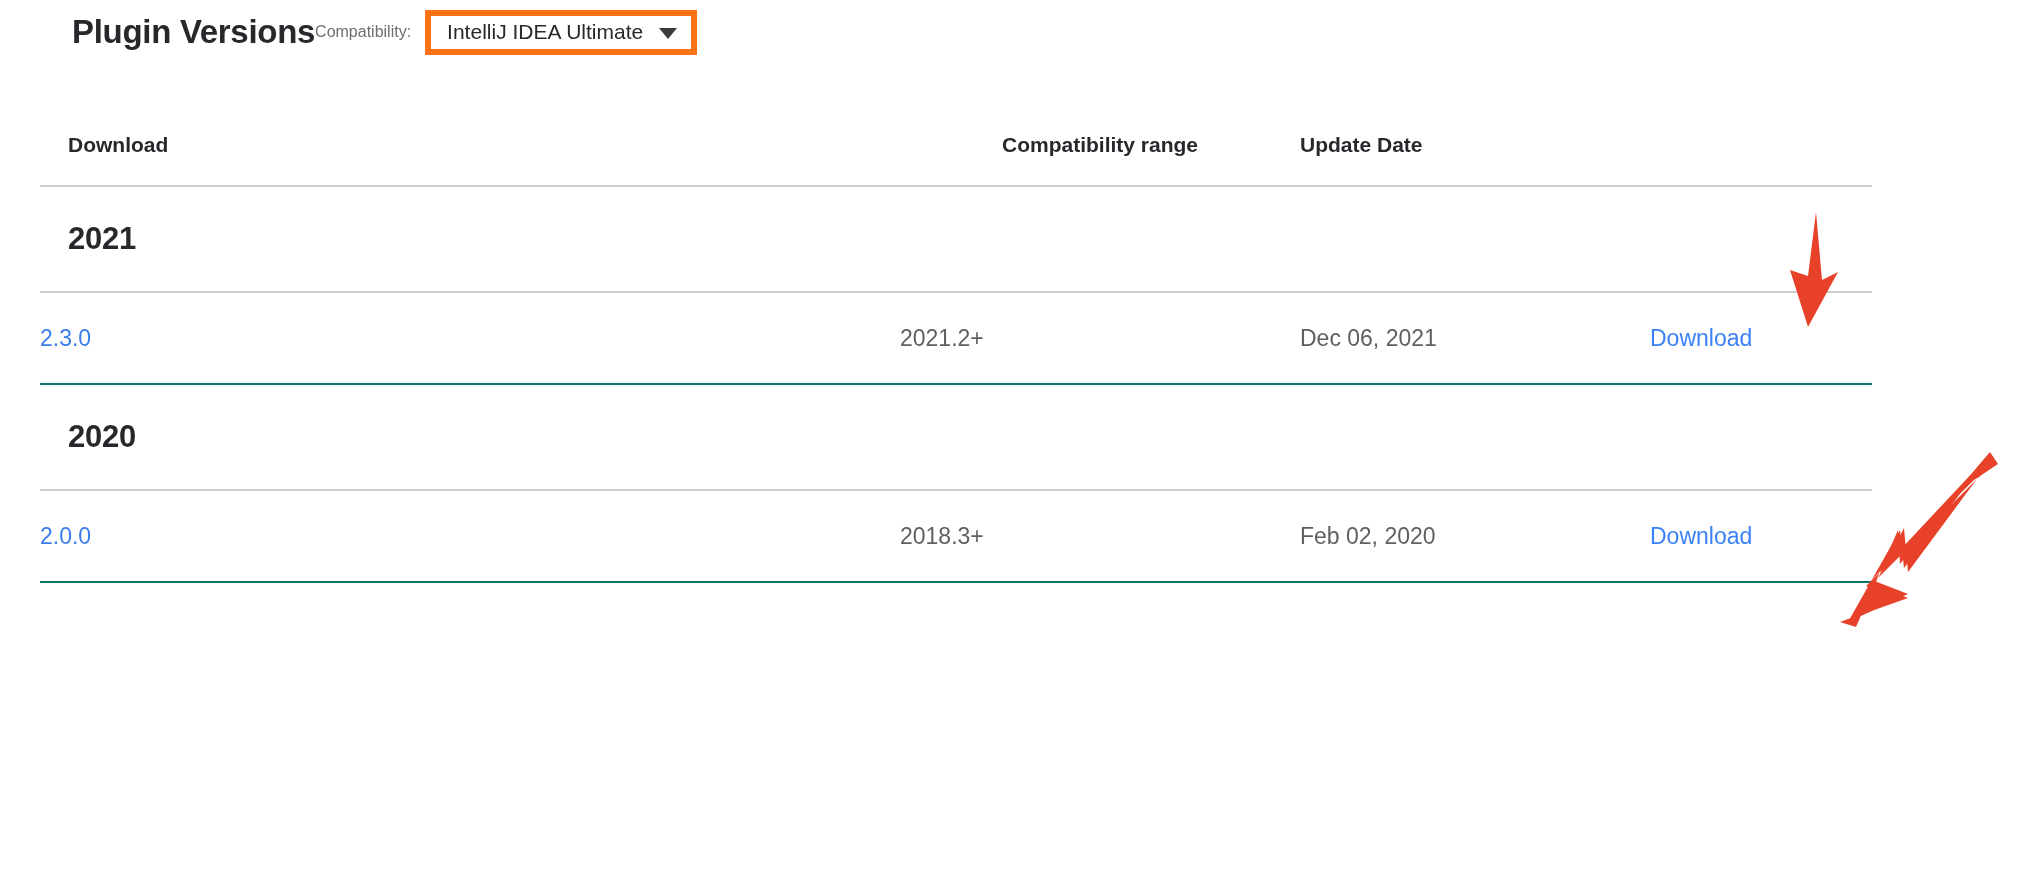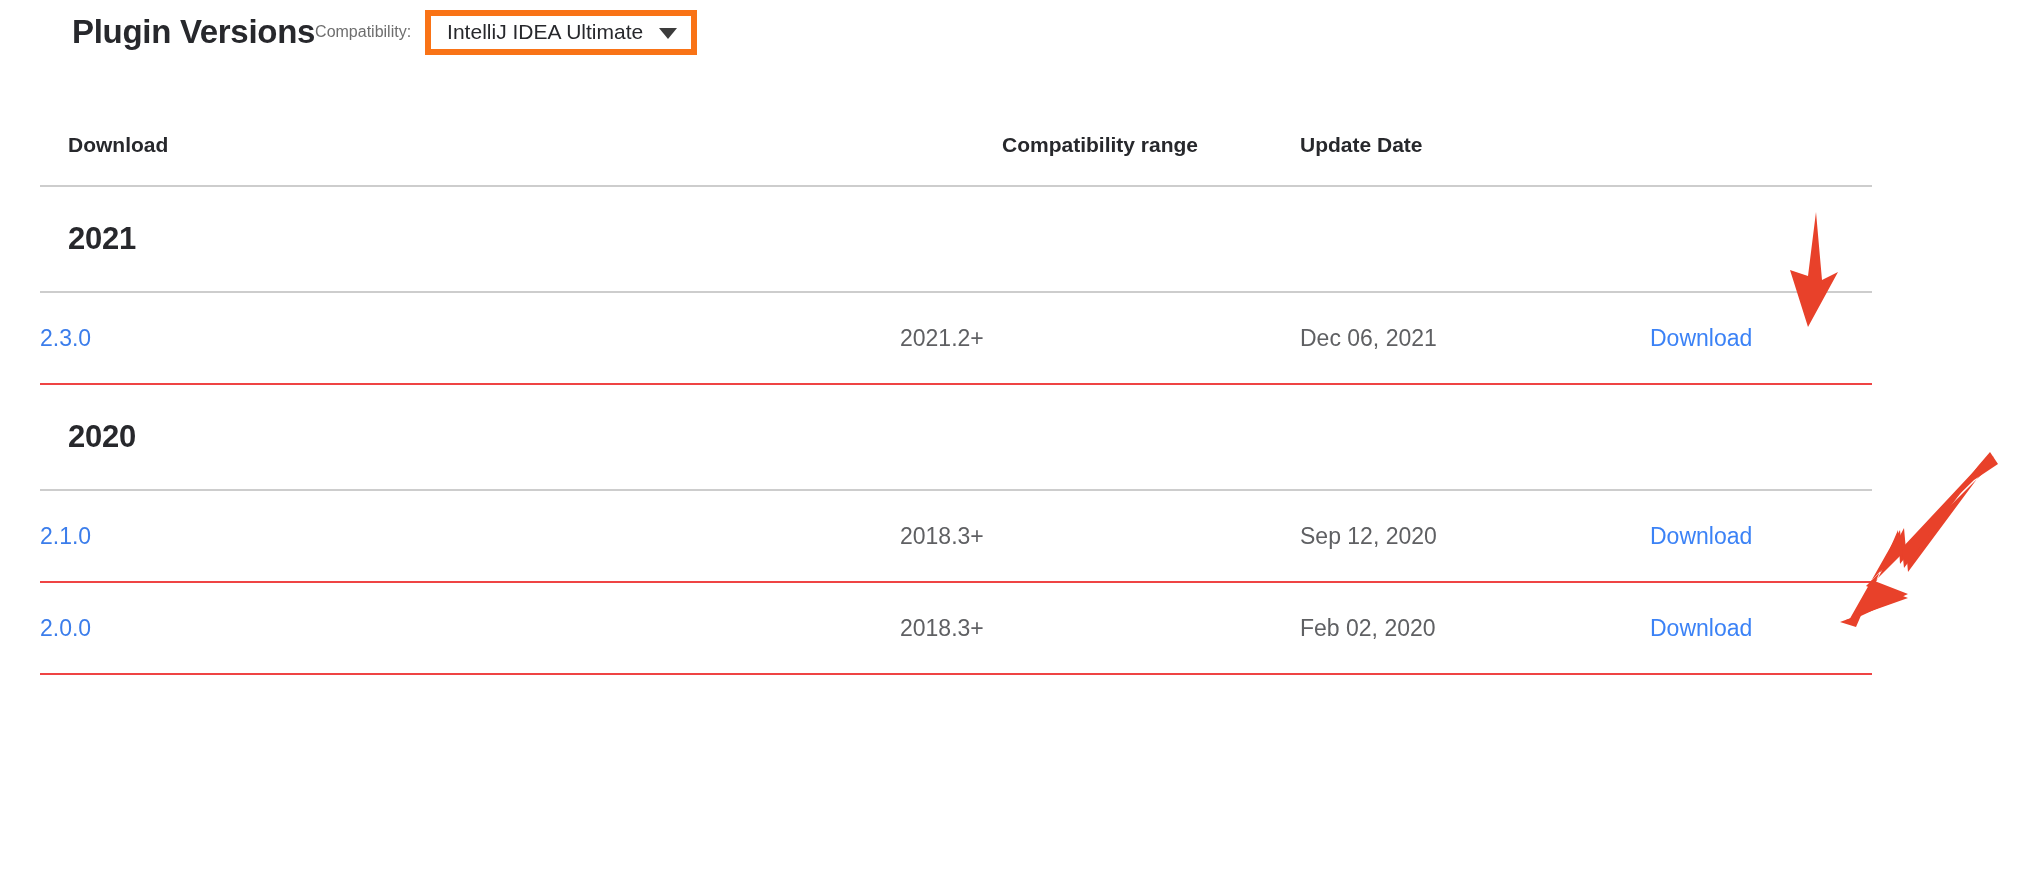--- a/index.html
+++ b/index.html
@@ -121,21 +121,21 @@
   .year-label {
     padding-left: 28px;
     font-size: 31px;
     font-weight: bold;
     color: #27282c;
     letter-spacing: -0.2px;
     line-height: 36px;
   }
 
   tr.version-row td {
-    border-bottom: 2px solid #ef4444;
+    border-bottom: 2px solid #0f766e;
     height: 90px;
     padding: 0;
     vertical-align: middle;
     font-size: 23px;
     line-height: 28px;
   }
   td.cell-version {
     padding-left: 28px;
   }
   .version-link {
@@ -219,30 +219,20 @@
         </td>
       </tr>
 
       <tr class="year-row">
         <td colspan="4">
           <div class="year-label">2020</div>
         </td>
       </tr>
 
 
-      <tr class="version-row">
-        <td class="cell-version">
-          <a class="version-link" href="#">2.1.0</a>
-        </td>
-        <td class="cell-range">2018.3+</td>
-        <td class="cell-date">Sep 12, 2020</td>
-        <td class="cell-action">
-          <a class="download-link" href="#">Download</a>
-        </td>
-      </tr>
 
       <tr class="version-row">
         <td class="cell-version">
           <a class="version-link" href="#">2.0.0</a>
         </td>
         <td class="cell-range">2018.3+</td>
         <td class="cell-date">Feb 02, 2020</td>
         <td class="cell-action">
           <a class="download-link" href="#">Download</a>
         </td>

